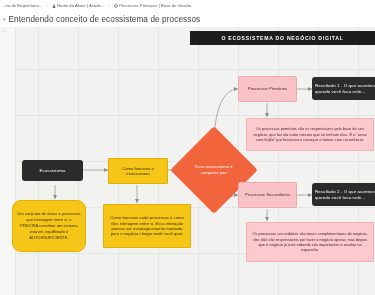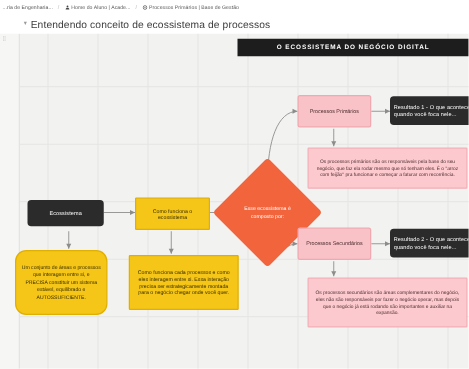--- a/index.html
+++ b/index.html
@@ -21,21 +21,21 @@
   }
   .crumb { display: flex; align-items: center; gap: 1.5px; }
   .crumb-sep { color: #b9b9b9; font-size: 4.3px; padding: 0 1px; }
   .crumb-ico { display: inline-block; width: 4px; height: 4px; line-height: 4px;
                font-size: 4px; color: #444; text-align: center; }
   .crumb-ico svg { display: block; }
 
   
   .title-row {
     position: absolute; top: 12px; left: 0; width: 375px; height: 15px;
-    display: flex; align-items: center; gap: 3px; padding-left: 19px;
+    display: flex; align-items: center; gap: 3px; padding-left: 3px;
   }
   .title-caret { font-size: 5px; color: #9a9a9a; transform: translateY(-1px); }
   .page-title { font-size: 8.2px; color: #3c3c3c; letter-spacing: .1px; }
 
   
   .canvas {
     position: absolute; top: 27px; left: 0; width: 375px; height: 268px;
     background: #f2f2f0;
     background-image:
       linear-gradient(to right, #e4e4e2 1px, transparent 1px),

